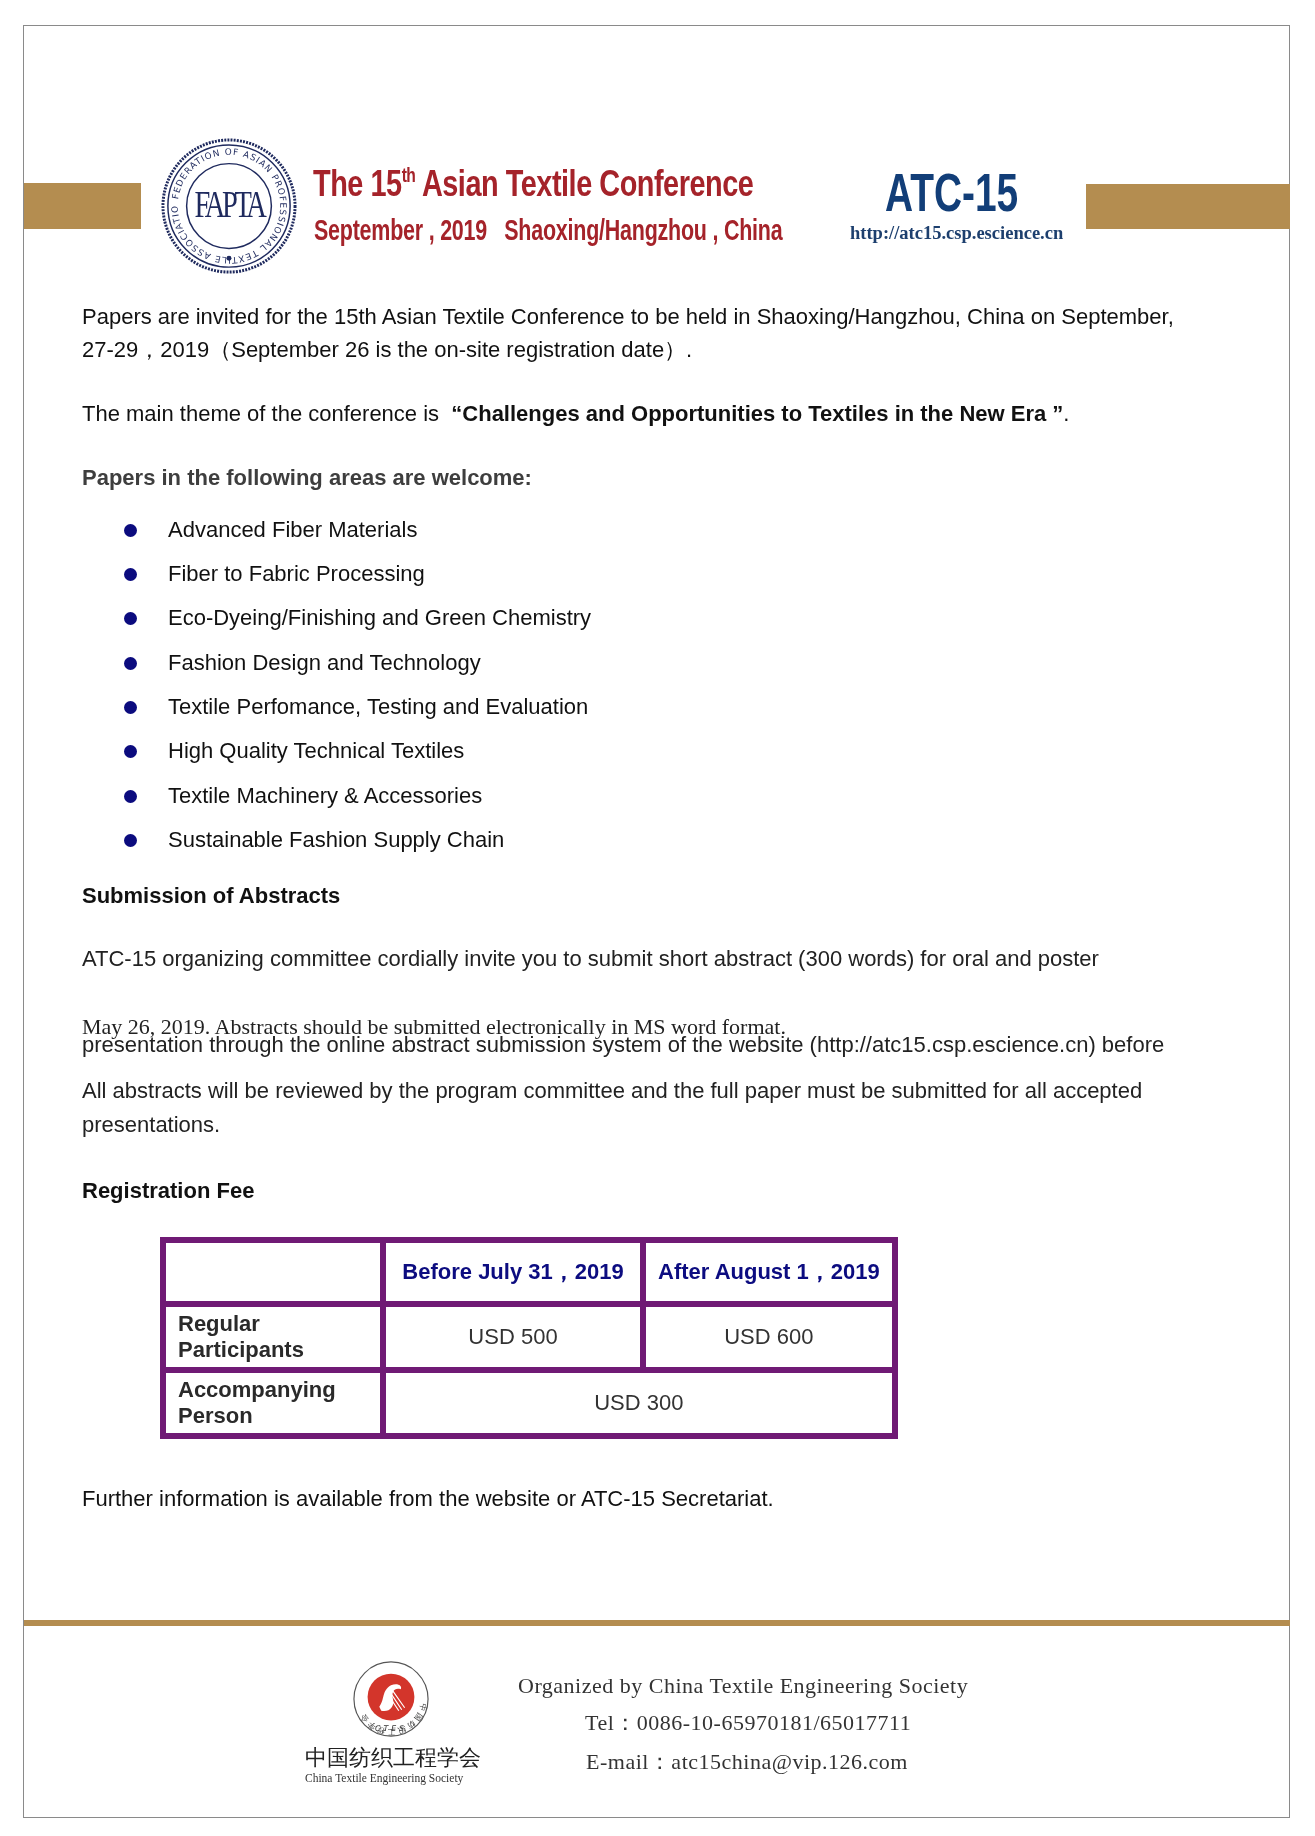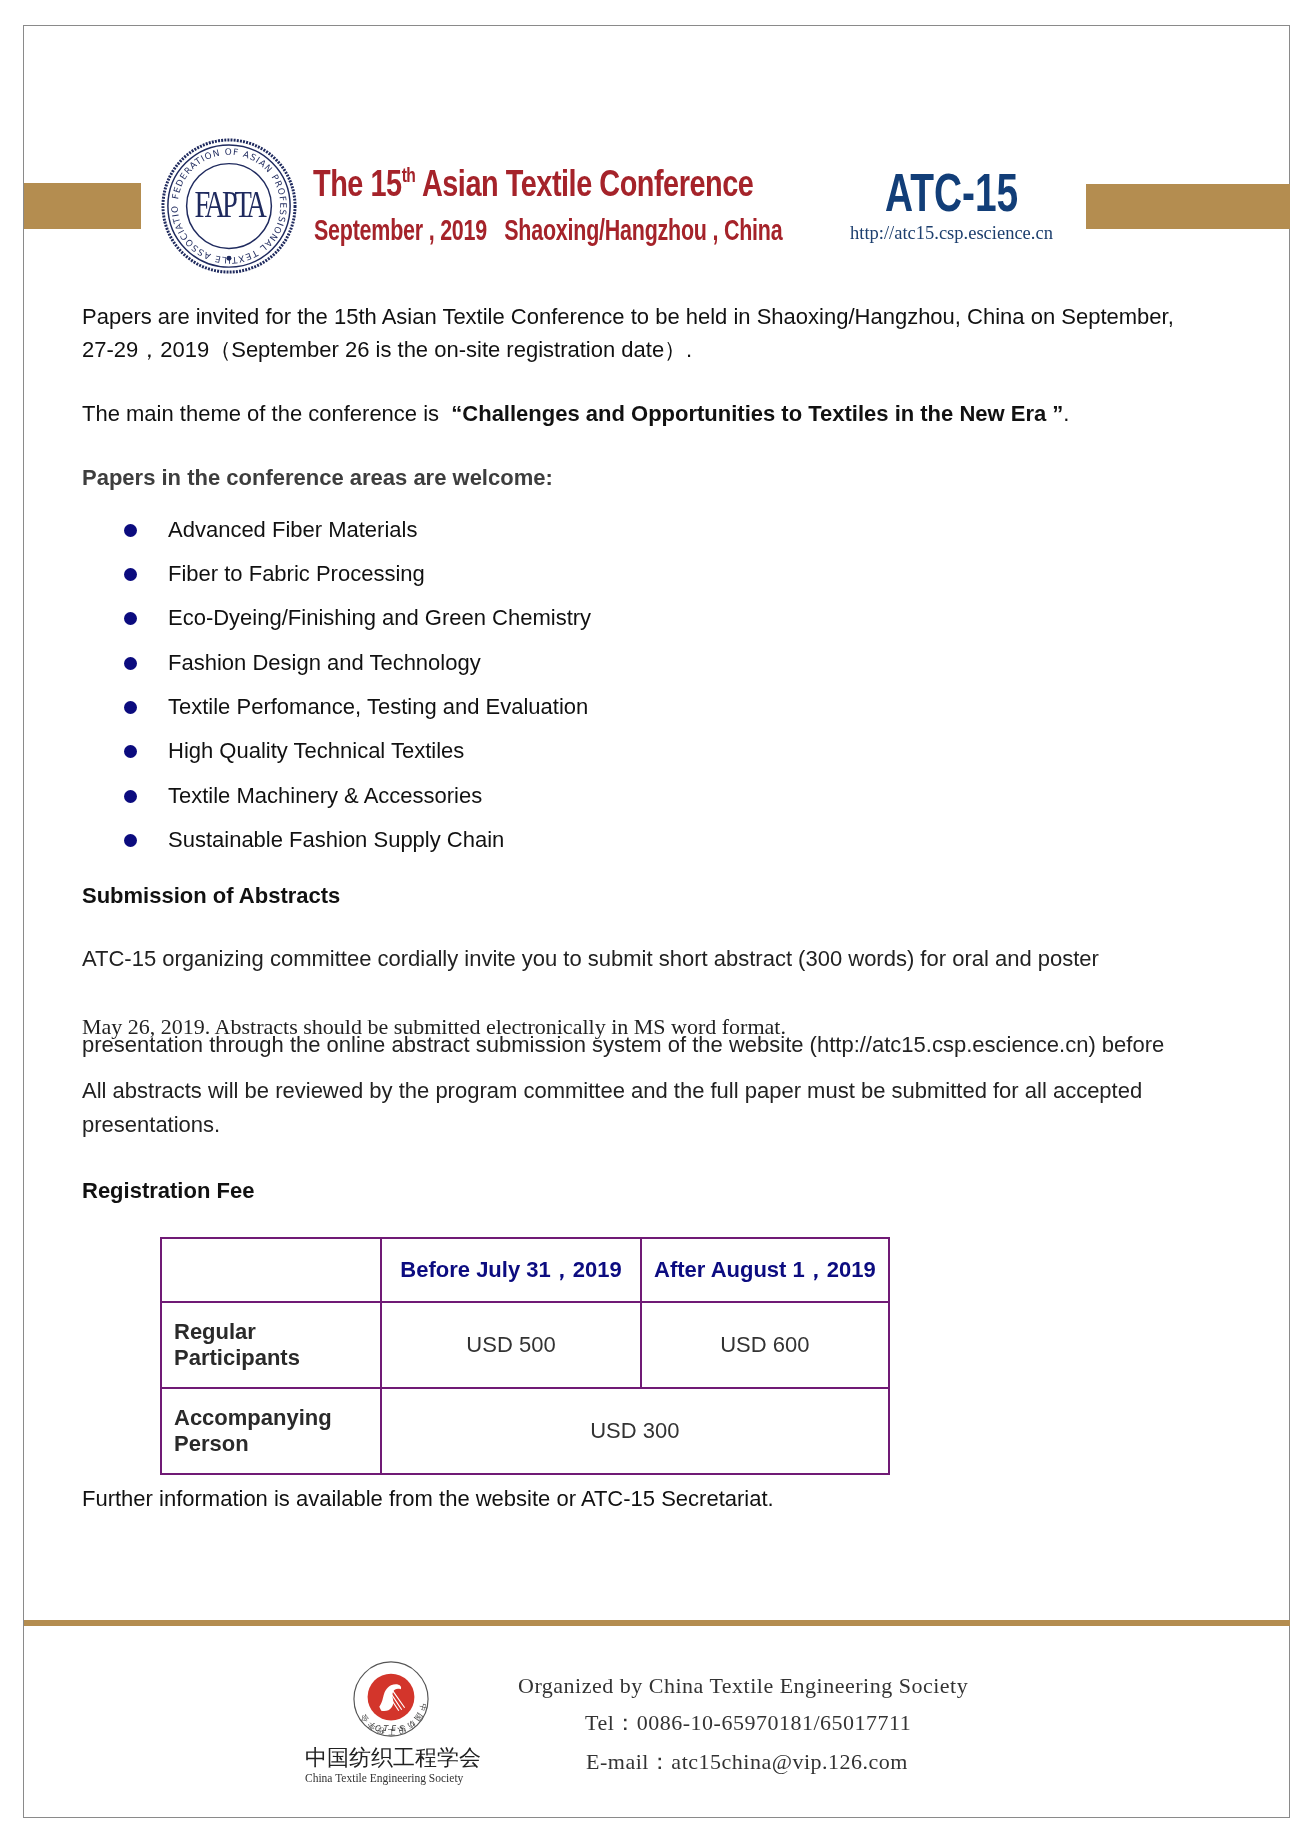--- a/index.html
+++ b/index.html
@@ -13,29 +13,29 @@
     .gold-right { left: 1086px; top: 184px; width: 204px; height: 45px; }
     .logo { left: 160px; top: 137px; width: 138px; height: 138px; }
     .title { left: 313px; top: 163px; font-family: "Liberation Sans Narrow", "Liberation Sans", sans-serif;
              font-weight: bold; font-size: 37px; color: #a5232a; letter-spacing: -0.6px;
              transform: scaleX(0.78); transform-origin: left top; white-space: nowrap; }
     .title sup { font-size: 20px; vertical-align: 14px; }
     .subtitle { left: 314px; top: 214px; font-weight: bold; font-size: 29px; color: #a5232a;
                 transform: scaleX(0.74); transform-origin: left top; white-space: nowrap; letter-spacing: -0.3px; }
     .atc { left: 885px; top: 161px; font-weight: bold; font-size: 54px; color: #123e78;
            transform: scaleX(0.72); transform-origin: left top; white-space: nowrap; }
-    .url { left: 850px; top: 223px; font-family: "Liberation Serif", serif; font-weight: normal;
+    .url { left: 850px; top: 223px; font-family: "Liberation Serif", serif; font-weight: bold;
            font-size: 18.5px; color: #1d3f6e; white-space: nowrap; }
     .body-text { left: 82px; font-size: 22px; line-height: 34px; white-space: nowrap; color: #111; }
     .bold { font-weight: bold; }
     .gray-bold { font-weight: bold; color: #3e3e3e; }
     .bullet-dot { width: 13px; height: 13px; border-radius: 50%; background: #0b0b7e; left: 124px; }
     .bullet-text { left: 168px; font-size: 22px; white-space: nowrap; color: #111; }
     .fee-table { left: 160px; top: 1237px; border-collapse: collapse; font-size: 22px; }
-    .fee-table td { border: 2px solid #701a75; padding: 16px 12px; height: 47px; box-sizing: border-box; }
+    .fee-table td { border: 6px solid #701a75; padding: 4px 12px; height: 47px; box-sizing: border-box; }
     .fee-table tr.head td { height: 64px; }
     .fee-table td.lbl { width: 220px; font-weight: bold; color: #2a2a2a; text-align: left; }
     .fee-table td.c1 { width: 260px; text-align: center; color: #333; }
     .fee-table td.c2 { width: 221px; text-align: center; color: #333; }
     .fee-table td.hd { color: #0c0c80; font-weight: bold; text-align: center; white-space: nowrap; }
     .footer-line { left: 24px; top: 1620px; width: 1266px; height: 6px; background: #b48d50; }
     .cte-logo { left: 352px; top: 1660px; width: 78px; height: 78px; }
     .cte-cn { left: 305px; top: 1743px; font-family: "Liberation Serif", serif; font-size: 22px;
               color: #222; white-space: nowrap; letter-spacing: 0px; }
     .cte-en { left: 305px; top: 1772px; font-family: "Liberation Serif", serif; font-size: 11.5px;
@@ -65,21 +65,21 @@
 </svg>
 
 <div class="abs title"><span>The 15</span><sup>th</sup><span> Asian Textile Conference</span></div>
 <div class="abs subtitle" style="white-space: pre;">September , 2019   Shaoxing/Hangzhou , China</div>
 <div class="abs atc">ATC-15</div>
 <div class="abs url">http://atc15.csp.escience.cn</div>
 
 <div class="abs body-text" style="top:300px;">Papers are invited for the 15th Asian Textile Conference to be held in Shaoxing/Hangzhou, China on September,</div>
 <div class="abs body-text" style="top:333px;">27-29，2019（September 26 is the on-site registration date）.</div>
 <div class="abs body-text" style="top:397px; white-space: pre;"><span>The main theme of the conference is  </span><span class="bold">“Challenges and Opportunities to Textiles in the New Era ”</span><span>.</span></div>
-<div class="abs body-text gray-bold" style="top:461px;">Papers in the conference areas are welcome:</div>
+<div class="abs body-text gray-bold" style="top:461px;">Papers in the following areas are welcome:</div>
 
 <div class="abs bullet-dot" style="top:524px;"></div>
 <div class="abs bullet-text" style="top:517px;">Advanced Fiber Materials</div>
 <div class="abs bullet-dot" style="top:568px;"></div>
 <div class="abs bullet-text" style="top:561px;">Fiber to Fabric Processing</div>
 <div class="abs bullet-dot" style="top:612px;"></div>
 <div class="abs bullet-text" style="top:605px;">Eco-Dyeing/Finishing and Green Chemistry</div>
 <div class="abs bullet-dot" style="top:657px;"></div>
 <div class="abs bullet-text" style="top:650px;">Fashion Design and Technology</div>
 <div class="abs bullet-dot" style="top:701px;"></div>

